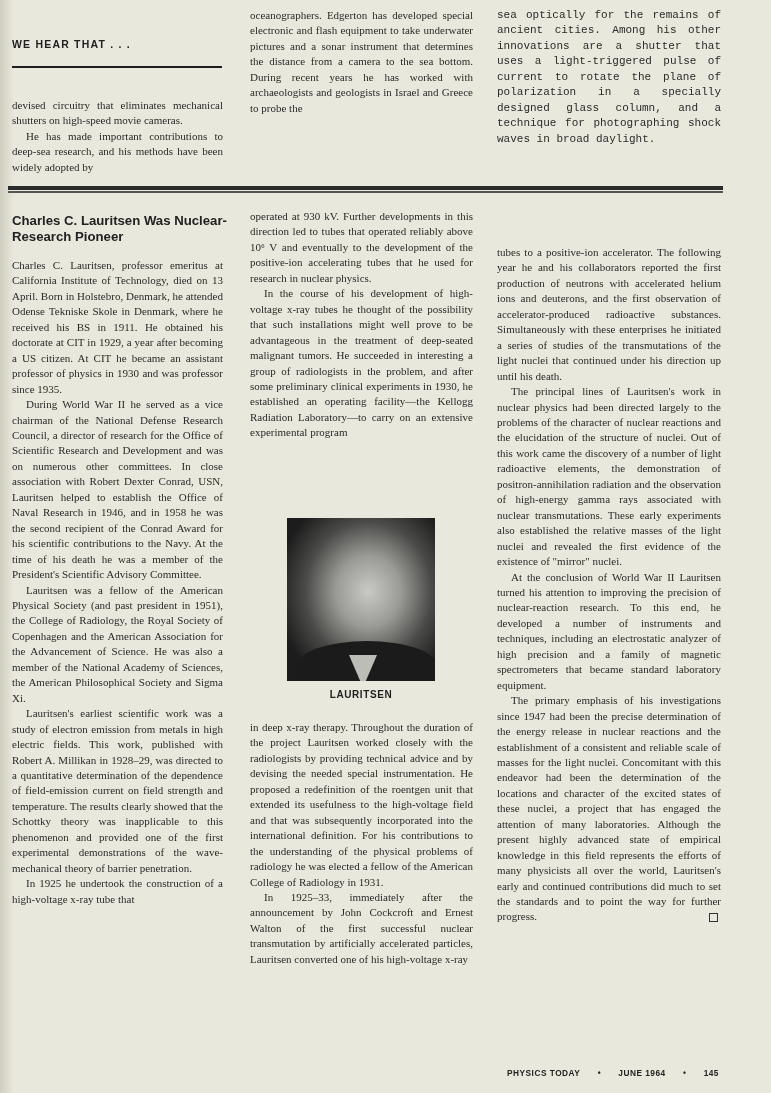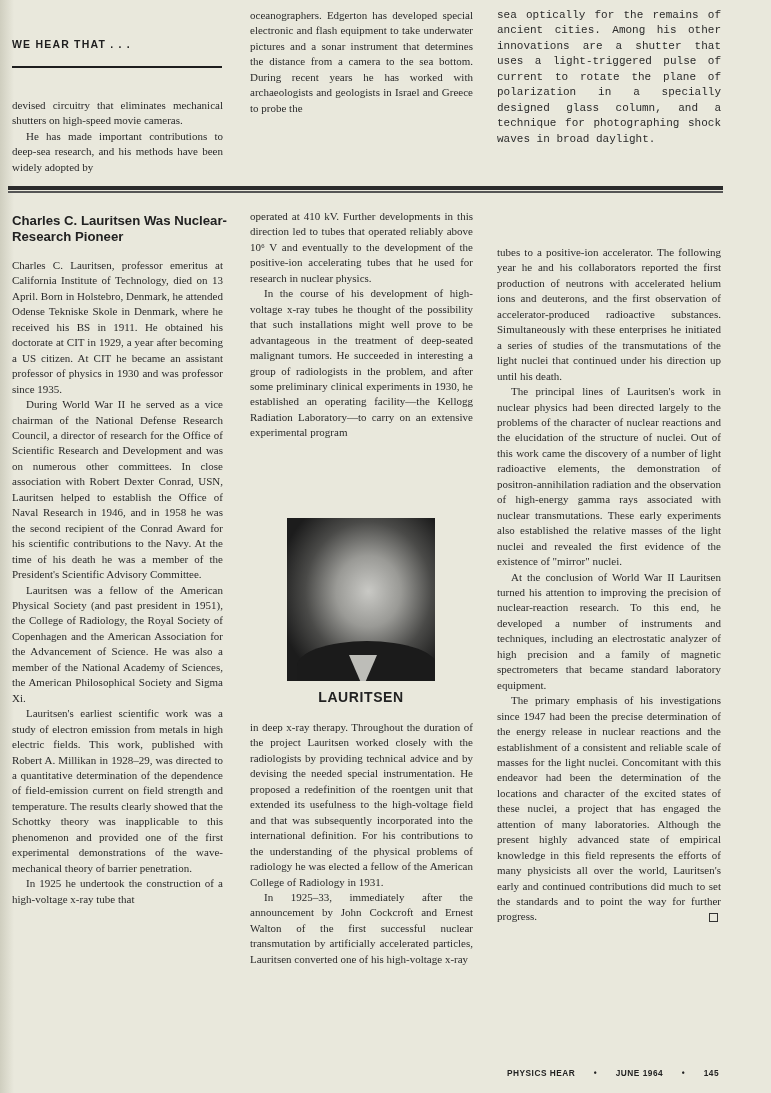--- a/index.html
+++ b/index.html
@@ -53,21 +53,21 @@
     background: #1b1b1b; border-radius: 50% 50% 0 0;
   }
   .photo .collar {
     position: absolute; left: 62px; bottom: 0; width: 28px; height: 26px;
     background: #bdbdb8;
     clip-path: polygon(0 0, 100% 0, 60% 100%, 40% 100%);
   }
   .caption {
     position: absolute; left: 287px; top: 689px; width: 148px; text-align: center;
     font-family: "Liberation Sans", "DejaVu Sans", sans-serif;
-    font-size: 14px; font-weight: bold; letter-spacing: 0.6px; color: #222;
+    font-size: 10px; font-weight: bold; letter-spacing: 0.6px; color: #222;
   }
   .end-mark {
     display: inline-block; float: right; width: 7px; height: 7px;
     border: 1px solid #333; margin-top: 4px; margin-right: 3px;
   }
   .footer {
     position: absolute; left: 507px; top: 1068px; width: 212px;
     font-family: "Liberation Sans", "DejaVu Sans", sans-serif;
     font-size: 8.3px; font-weight: bold; letter-spacing: 0.5px; color: #222;
     display: flex; justify-content: space-between;
@@ -97,21 +97,21 @@
 
 <div class="col" style="left:12px; top:258px; width:211px;">
   <p>Charles C. Lauritsen, professor emeritus at California Institute of Technology, died on 13 April.  Born in Holstebro, Denmark, he attended Odense Tekniske Skole in Denmark, where he received his BS in 1911.  He obtained his doctorate at CIT in 1929, a year after becoming a US citizen. At CIT he became an assistant professor of physics in 1930 and was professor since 1935.</p>
   <p class="indent">During World War II he served as a vice chairman of the National Defense Research Council, a director of research for the Office of Scientific Research and Development and was on numerous other committees.  In close association with Robert Dexter Conrad, USN, Lauritsen helped to establish the Office of Naval Research in 1946, and in 1958 he was the second recipient of the Conrad Award for his scientific contributions to the Navy. At the time of his death he was a member of the President's Scientific Advisory Committee.</p>
   <p class="indent">Lauritsen was a fellow of the American Physical Society (and past president in 1951), the College of Radiology, the Royal Society of Copenhagen and the American Association for the Advancement of Science.  He was also a member of the National Academy of Sciences, the American Philosophical Society and Sigma Xi.</p>
   <p class="indent">Lauritsen's earliest scientific work was a study of electron emission from metals in high electric fields.  This work, published with Robert A. Millikan in 1928–29, was directed to a quantitative determination of the dependence of field-emission current on field strength and temperature.  The results clearly showed that the Schottky theory was inapplicable to this phenomenon and provided one of the first experimental demonstrations of the wave-mechanical theory of barrier penetration.</p>
   <p class="indent">In 1925 he undertook the construction of a high-voltage x-ray tube that</p>
 </div>
 
 <div class="col" style="left:250px; top:209px; width:223px;">
-  <p>operated at 410 kV.  Further developments in this direction led to tubes that operated reliably above 10⁶ V and eventually to the development of the positive-ion accelerating tubes that he used for research in nuclear physics.</p>
+  <p>operated at 930 kV.  Further developments in this direction led to tubes that operated reliably above 10⁶ V and eventually to the development of the positive-ion accelerating tubes that he used for research in nuclear physics.</p>
   <p class="indent">In the course of his development of high-voltage x-ray tubes he thought of the possibility that such installations might well prove to be advantageous in the treatment of deep-seated malignant tumors.  He succeeded in interesting a group of radiologists in the problem, and after some preliminary clinical experiments in 1930, he established an operating facility—the Kellogg Radiation Laboratory—to carry on an extensive experimental program</p>
 </div>
 
 <div class="photo">
   <div class="suit"></div>
   <div class="collar"></div>
 </div>
 <div class="caption">LAURITSEN</div>
 
 <div class="col" style="left:250px; top:720px; width:223px;">
@@ -120,18 +120,18 @@
 </div>
 
 <div class="col" style="left:497px; top:209px; width:224px;margin-top:36px;">
   <p>tubes to a positive-ion accelerator. The following year he and his collaborators reported the first production of neutrons with accelerated helium ions and deuterons, and the first observation of accelerator-produced radioactive substances.  Simultaneously with these enterprises he initiated a series of studies of the transmutations of the light nuclei that continued under his direction up until his death.</p>
   <p class="indent">The principal lines of Lauritsen's work in nuclear physics had been directed largely to the problems of the character of nuclear reactions and the elucidation of the structure of nuclei. Out of this work came the discovery of a number of light radioactive elements, the demonstration of positron-annihilation radiation and the observation of high-energy gamma rays associated with nuclear transmutations. These early experiments also established the relative masses of the light nuclei and revealed the first evidence of the existence of "mirror" nuclei.</p>
   <p class="indent">At the conclusion of World War II Lauritsen turned his attention to improving the precision of nuclear-reaction research.  To this end, he developed a number of instruments and techniques, including an electrostatic analyzer of high precision and a family of magnetic spectrometers that became standard laboratory equipment.</p>
   <p class="indent"><span>The primary emphasis of his investigations since 1947 had been the precise determination of the energy release in nuclear reactions and the establishment of a consistent and reliable scale of masses for the light nuclei. Concomitant with this endeavor had been the determination of the locations and character of the excited states of these nuclei, a project that has engaged the attention of many laboratories.  Although the present highly advanced state of empirical knowledge in this field represents the efforts of many physicists all over the world, Lauritsen's early and continued contributions did much to set the standards and to point the way for further progress.</span><span class="end-mark"></span></p>
 </div>
 
 <div class="footer">
-  <span>PHYSICS HEAR</span>
+  <span>PHYSICS TODAY</span>
   <span>•</span>
   <span>JUNE 1964</span>
   <span>•</span>
   <span>145</span>
 </div>
 
 </body></html>

